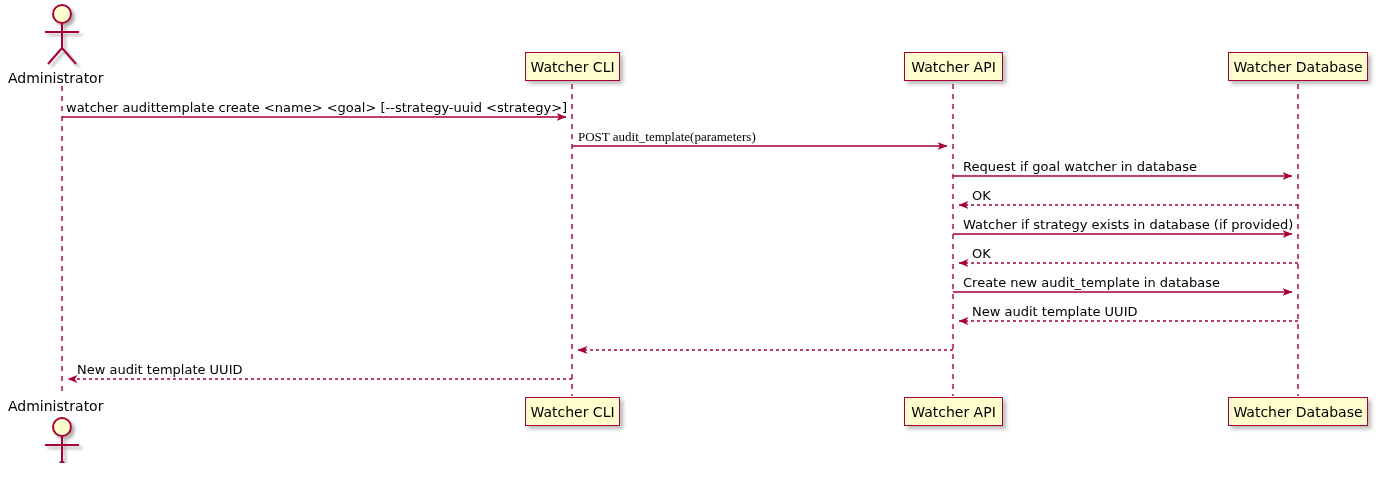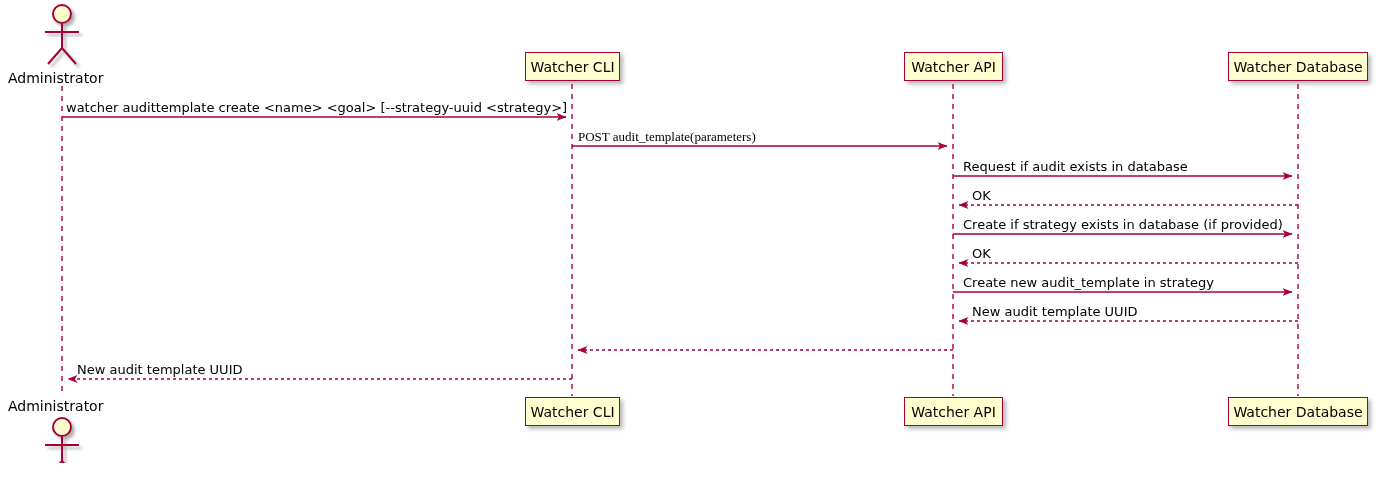--- a/index.html
+++ b/index.html
@@ -137,28 +137,28 @@
   </div>
 
   <div class="participant-box" style="left:1228px; top:397px; width:140px;">
     <span>Watcher Database</span>
   </div>
 
   <div class="msg-label" style="left:66px; top:101px;">watcher audittemplate create &lt;name&gt; &lt;goal&gt; [--strategy-uuid &lt;strategy&gt;]</div>
 
   <div class="msg-label" style="left:578px; top:130px;font-family:Liberation Serif, serif;">POST audit_template(parameters)</div>
 
-  <div class="msg-label" style="left:963px; top:160px;">Request if audit exists in database</div>
+  <div class="msg-label" style="left:963px; top:160px;">Request if goal watcher in database</div>
 
   <div class="msg-label" style="left:972px; top:189px;">OK</div>
 
-  <div class="msg-label" style="left:963px; top:218px;">Create if strategy exists in database (if provided)</div>
+  <div class="msg-label" style="left:963px; top:218px;">Watcher if strategy exists in database (if provided)</div>
 
   <div class="msg-label" style="left:972px; top:247px;">OK</div>
 
-  <div class="msg-label" style="left:963px; top:276px;">Create new audit_template in strategy</div>
+  <div class="msg-label" style="left:963px; top:276px;">Create new audit_template in database</div>
 
   <div class="msg-label" style="left:972px; top:305px;">New audit template UUID</div>
 
 
   <div class="msg-label" style="left:77px; top:363px;">New audit template UUID</div>
 
 </div>
 
 </body></html>

